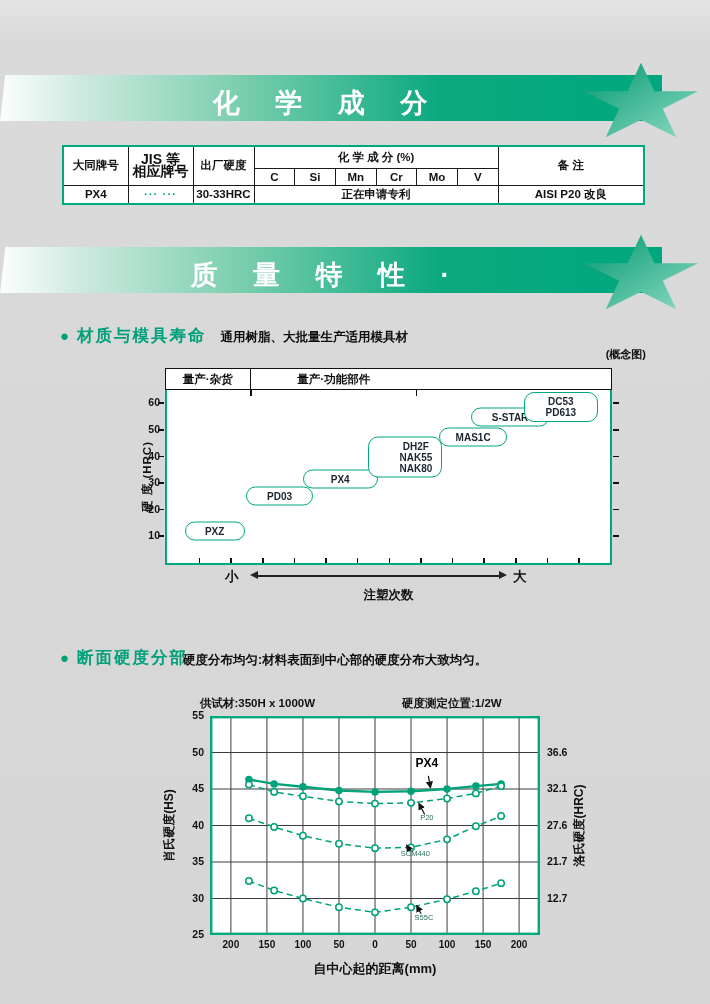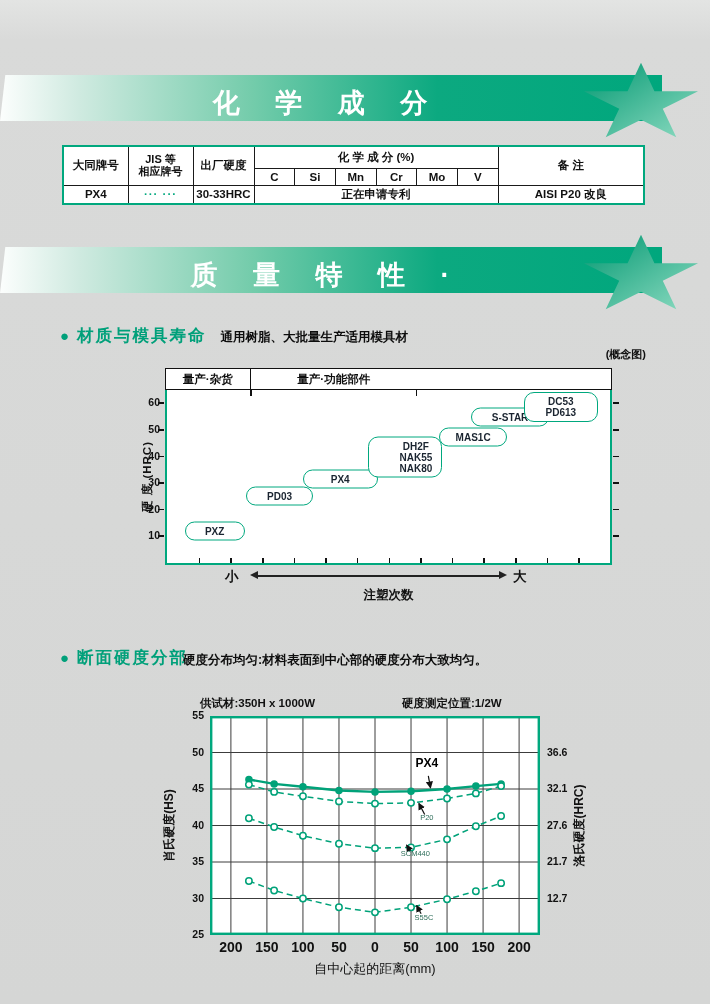--- a/index.html
+++ b/index.html
@@ -16,21 +16,21 @@
       clip-path:polygon(0.8% 0,100% 0,100% 100%,0 100%); }
   .banner .title { position:absolute; left:14px; top:0; width:626px; height:57px; line-height:57px;
       text-align:center; color:#fff; font-size:27px; font-weight:bold; letter-spacing:14px; }
   .banner .star { position:absolute; right:-42px; top:-13px; }
 
   
   .chem-table { position:absolute; left:62px; top:145px; width:581px; border-collapse:collapse;
       table-layout:fixed; background:#fff; border:2px solid #00a87e; }
   .chem-table th, .chem-table td { border:1.4px solid #1a1a1a; font-size:11.5px; font-weight:bold;
       text-align:center; vertical-align:middle; color:#111; padding:0; }
-  .chem-table .two-line { font-size:11px; line-height:11.5px; }
+  .chem-table .two-line { font-size:14px; line-height:11.5px; }
   .chem-table .dots { color:#00a87e; letter-spacing:1px; }
 
   
   .sec { position:absolute; display:flex; align-items:baseline; }
   .sec .dot { color:#00a07a; font-size:15px; margin-right:8px; }
   .sec .t { color:#00a07a; font-size:16.5px; font-weight:bold; letter-spacing:2px; }
   .sec .sub { font-size:12.5px; font-weight:bold; color:#0d0d0d; margin-left:14px; }
   .concept { position:absolute; right:64px; top:347px; font-size:11px; font-weight:bold; color:#111; }
   .sec2-desc { position:absolute; left:183px; top:651px; font-size:12.5px; font-weight:bold;
       color:#0d0d0d; line-height:18px; }
@@ -61,26 +61,26 @@
   .c1-arrow .ah-r { right:-7px; border-width:4.4px 0 4.4px 8px; border-color:transparent transparent transparent #222; }
   .c1-xlabel { position:absolute; left:0; right:0; top:22px; text-align:center; font-size:12.5px; font-weight:bold; }
 
   
   #c2 { position:absolute; left:210px; top:716px; width:330px; height:219px; }
   #c2-svg { position:absolute; left:0; top:0; width:330px; height:219px; background:#fff; overflow:visible; }
   .c2-t1 { position:absolute; left:-10px; top:-20px; font-size:11.5px; font-weight:bold; color:#111; }
   .c2-t2 { position:absolute; left:192px; top:-20px; font-size:11.5px; font-weight:bold; color:#111; }
   .c2-yl { position:absolute; left:-30px; width:24px; text-align:right; font-size:10.5px; font-weight:bold; color:#111; }
   .c2-yr { position:absolute; left:337px; width:36px; text-align:left; font-size:10.5px; font-weight:bold; color:#111; }
-  .c2-xl { position:absolute; top:223px; width:30px; text-align:center; font-size:14px; font-weight:bold; color:#111; }
+  .c2-xl { position:absolute; top:223px; width:30px; text-align:center; font-size:10px; font-weight:bold; color:#111; }
   .c2-ylabel-l { position:absolute; left:-141px; top:calc(50% - 9px); width:200px; text-align:center;
       transform:rotate(-90deg); font-size:12px; font-weight:bold; color:#111; }
   .c2-ylabel-r { position:absolute; left:269px; top:calc(50% - 9px); width:200px; text-align:center;
       transform:rotate(-90deg); font-size:12px; font-weight:bold; color:#111; }
-  .c2-xlabel { position:absolute; left:0; width:330px; top:244px; text-align:center; font-size:13px; font-weight:normal; color:#111; }
+  .c2-xlabel { position:absolute; left:0; width:330px; top:244px; text-align:center; font-size:13px; font-weight:bold; color:#111; }
 </style>
 </head>
 <body>
 
 <div class="page">
 
   <div class="banner" style="top:75px">
     <div class="band"></div>
     <div class="title">化 学 成 分</div>
     <svg class="star" width="126" height="84" viewBox="-1.05 -1.02 2.1 2.04" preserveAspectRatio="none">

